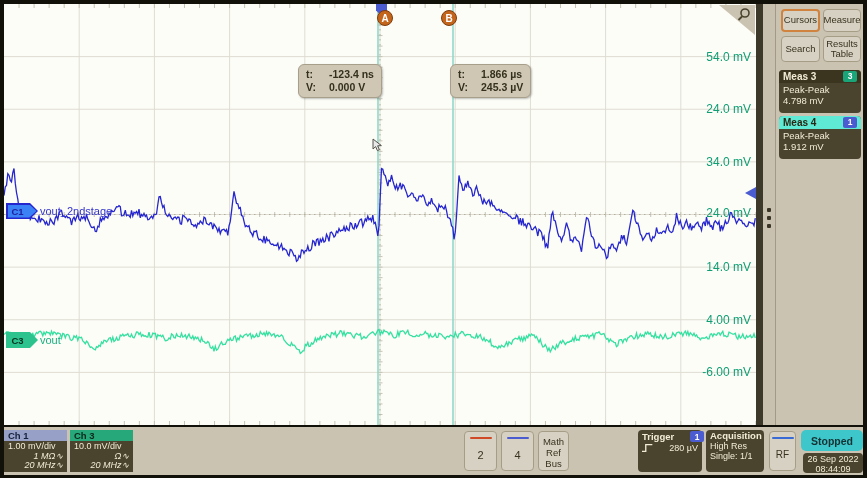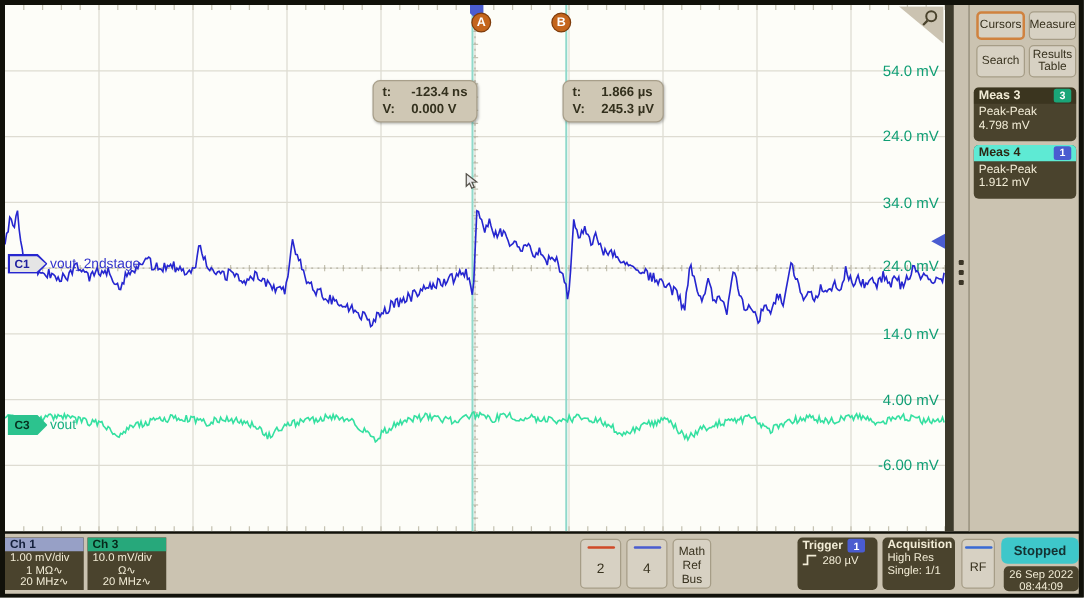--- a/index.html
+++ b/index.html
@@ -48,33 +48,33 @@
   .chip { min-width:14px; height:11px; border-radius:2px; color:#fff; font-size:8.5px; font-weight:bold;
           display:flex; align-items:center; justify-content:center; padding:0 2px; }
   .meas-body { padding:1px 4px; }
 
   
   #bottom { position:absolute; left:4px; top:427px; width:859px; height:48px; background:#cbc3b1; }
   .ch-badge { position:absolute; top:3px; width:63px; height:42px; background:#4a432d; border-radius:0; overflow:hidden;
               color:#f2ecd6; font-size:9px; line-height:9.5px; cursor:pointer; }
   .ch-head { font-size:9.5px; font-weight:bold; padding:0 4px; height:11px; line-height:11px; }
   .ch-body { padding:1px 4px; }
-  .ch-row { display:flex; justify-content:center; }
+  .ch-row { display:flex; justify-content:flex-end;font-style:italic; }
   .sq-btn { position:absolute; top:4px; width:33px; height:40px; background:#d7d1c3; border:1px solid #a69d87; border-radius:4px;
             color:#38321f; font-size:11px; display:flex; flex-direction:column; align-items:center; cursor:pointer; }
   .sq-btn .bar { width:22px; height:2px; margin-top:5px; border-radius:1px; }
   .sq-btn .cap { flex:1; display:flex; align-items:center; }
   .info-panel { position:absolute; top:3px; height:42px; background:#4a432d; border-radius:4px; color:#f2ecd6;
                 font-size:9px; line-height:10px; padding:1px 4px; white-space:nowrap; }
   .info-title { font-size:9.5px; font-weight:bold; }
   #stopped { position:absolute; background:#3ec7ca; border-radius:5px; color:#143233; font-size:10.5px; font-weight:bold;
              display:flex; align-items:center; justify-content:center; cursor:pointer; }
   #datetime { position:absolute; background:#4a432d; border-radius:4px; color:#f2ecd6; font-size:9px; line-height:10px;
               text-align:center; padding-top:1px; }
-  .trig-head { display:flex; align-items:center; gap:4px; }
+  .trig-head { display:flex; align-items:center; gap:16px; }
   .slope { display:inline-block; }
 </style>
 </head>
 <body>
 
 <div id="screen">
 
   <div id="plot">
     <svg id="plot-svg" viewBox="0 0 752 421">
         <line x1="75.2" y1="0" x2="75.2" y2="421" stroke="#dedcd2" stroke-width="1"></line>
@@ -320,21 +320,21 @@
           <span class="lbl">t:</span>
           <span>1.866 µs</span>
         </div>
       <div class="r">
           <span class="lbl">V:</span>
           <span>245.3 µV</span>
         </div>
     </div>
 
     <div class="tag-outer" style="left:2px; top:199px; background:#2626cf">
-      <div class="tag-inner" style="background:#e5e5e5; color:#2020a0">C1</div>
+      <div class="tag-inner" style="background:#3b82f6; color:#2020a0">C1</div>
     </div>
     <div class="trace-label" style="left:36px; top:201px; color:#3333cc">vout_2ndstage</div>
 
     <div class="tag-outer" style="left:2px; top:328px; background:#2cc38e">
       <div class="tag-inner" style="background:#2cc38e; color:#06301e">C3</div>
     </div>
     <div class="trace-label" style="left:36px; top:330px; color:#18b080">vout</div>
 
     <div id="trig-arrow"></div>
 

